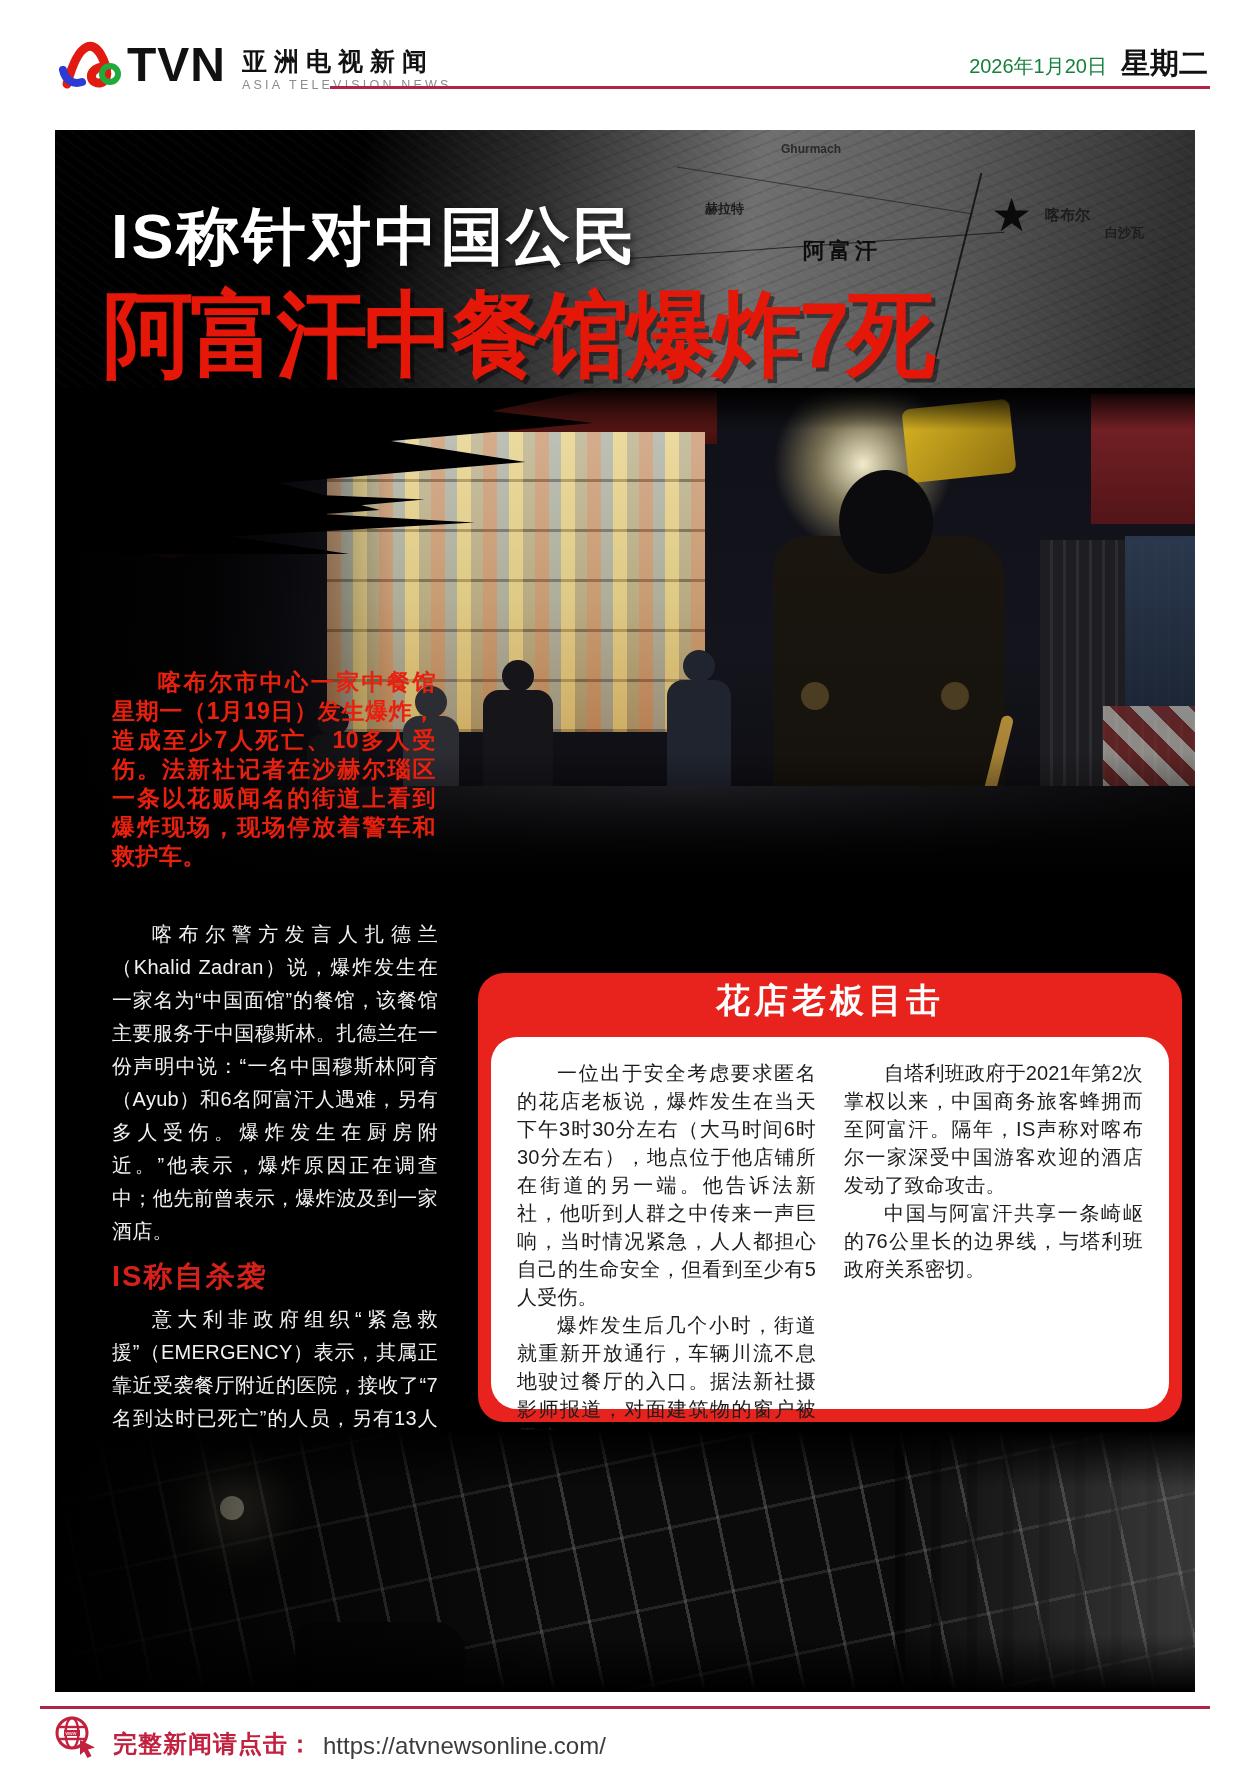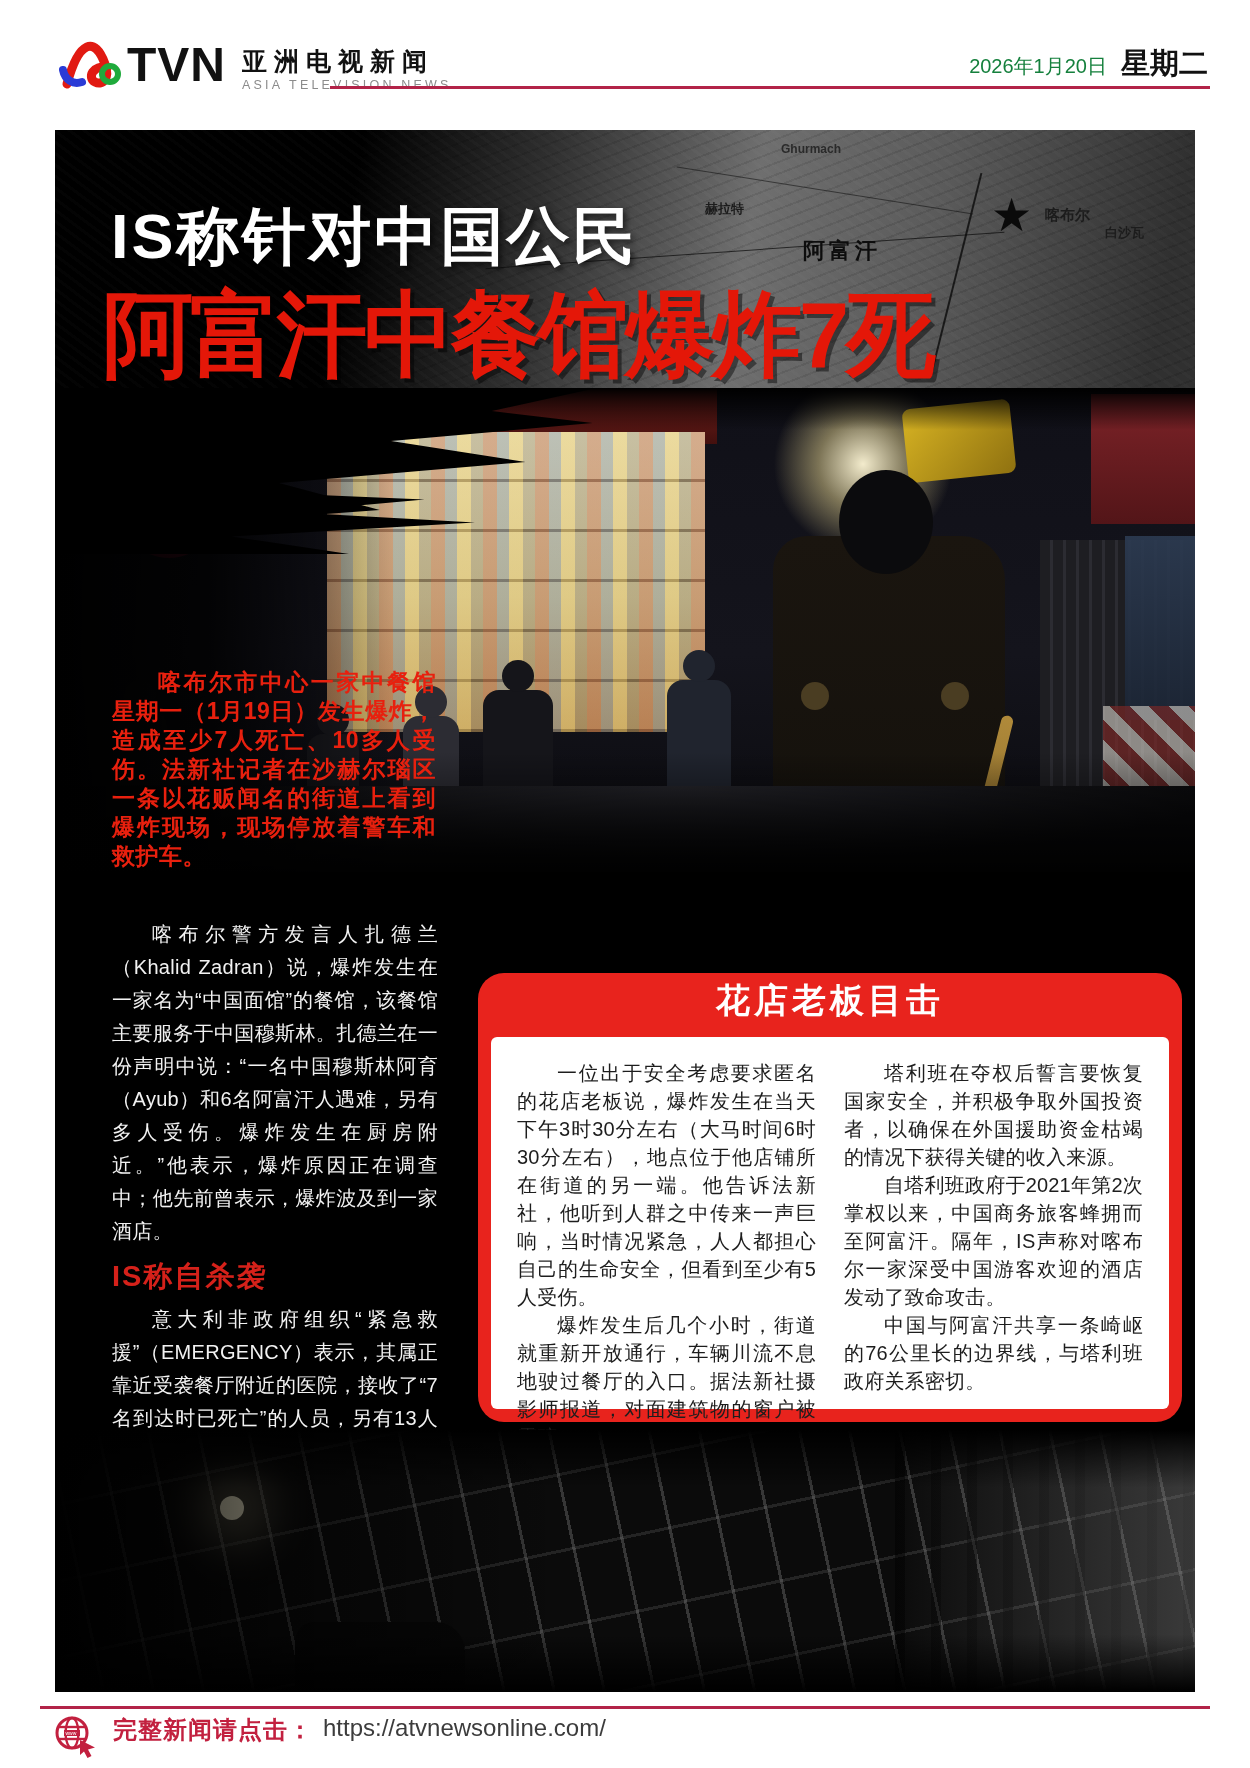--- a/index.html
+++ b/index.html
@@ -53,31 +53,31 @@
     line-height:29px; text-align:justify; text-indent:2em; letter-spacing:.5px; }
   .body-col { position:absolute; left:57px; top:748px; width:326px; color:#f2f2f2; font-size:20px; line-height:33px;margin-top:40px; }
   .body-col p { text-align:justify; text-indent:2em; letter-spacing:.3px; }
   .subhead { font-size:29px; font-weight:900; color:#d5211a; margin:12px 0 10px; letter-spacing:2px; }
 
   
   .witness { position:absolute; left:423px; top:843px; width:704px; height:449px; background:#e8231d; border-radius:26px;
     box-shadow:0 6px 18px rgba(0,0,0,.55); }
   .witness-title { height:56px; display:flex; align-items:center; justify-content:center; color:#fff;
     font-size:34px; font-weight:900; letter-spacing:4px; }
-  .witness-panel { position:absolute; left:13px; right:13px; top:64px; bottom:13px; background:#fff; border-radius:6px;
+  .witness-panel { position:absolute; left:13px; right:13px; top:64px; bottom:13px; background:#fff; border-radius:26px;
     padding:22px 26px; display:flex; gap:28px; }
   .w-col { flex:1; color:#1d1d1d; font-size:20px; line-height:28px; }
   .w-col p { text-align:justify; text-indent:2em; letter-spacing:.2px; }
 
   
   .bottom-photo { position:absolute; left:0; top:1300px; width:1140px; height:262px; background:#0b0b0b; overflow:hidden; }
 
   
   .foot-rule { position:absolute; left:40px; right:40px; top:1706px; height:3px; background:#b22348; }
-  .footer { position:absolute; left:53px; top:1714px; display:flex; align-items:flex-start; }
+  .footer { position:absolute; left:53px; top:1714px; display:flex; align-items:flex-end; }
   .globe { width:46px; height:46px; }
   .cta { font-size:24px; font-weight:700; color:#c2203f; margin-left:14px; letter-spacing:1px; }
   .url { font-size:24px; color:#3c3c3c; margin-left:10px; text-decoration:none; }
 </style>
 </head>
 <body>
 
 <div class="page">
 
   <header class="masthead">
@@ -174,21 +174,20 @@
     </div>
 
     <aside class="witness">
       <div class="witness-title">花店老板目击</div>
       <div class="witness-panel">
         <div class="w-col">
           <p>一位出于安全考虑要求匿名的花店老板说，爆炸发生在当天下午3时30分左右（大马时间6时30分左右），地点位于他店铺所在街道的另一端。他告诉法新社，他听到人群之中传来一声巨响，当时情况紧急，人人都担心自己的生命安全，但看到至少有5人受伤。</p>
           <p>爆炸发生后几个小时，街道就重新开放通行，车辆川流不息地驶过餐厅的入口。据法新社摄影师报道，对面建筑物的窗户被震碎。</p>
         </div>
         <div class="w-col">
-          <p>塔利班在夺权后誓言要恢复国家安全，并积极争取外国投资者，以确保在外国援助资金枯竭的情况下获得关键的收入来源。</p>
           <p>自塔利班政府于2021年第2次掌权以来，中国商务旅客蜂拥而至阿富汗。隔年，IS声称对喀布尔一家深受中国游客欢迎的酒店发动了致命攻击。</p>
           <p>中国与阿富汗共享一条崎岖的76公里长的边界线，与塔利班政府关系密切。</p>
         </div>
       </div>
     </aside>
 
     <div class="bottom-photo">
       <div style="position:absolute;inset:0;background:repeating-linear-gradient(78deg,transparent 0 46px,rgba(155,155,155,.30) 46px 49px),repeating-linear-gradient(168deg,transparent 0 72px,rgba(125,125,125,.22) 72px 75px);"></div>
       <div style="position:absolute;right:0;top:0;width:300px;height:100%;background:linear-gradient(90deg,transparent,rgba(135,135,135,.38)),repeating-linear-gradient(90deg,rgba(0,0,0,.5) 0 10px,transparent 10px 36px);"></div>
       <div style="position:absolute;left:165px;top:66px;width:24px;height:24px;border-radius:50%;background:#fff9d9;box-shadow:0 0 48px 22px rgba(255,244,200,.35);"></div>

